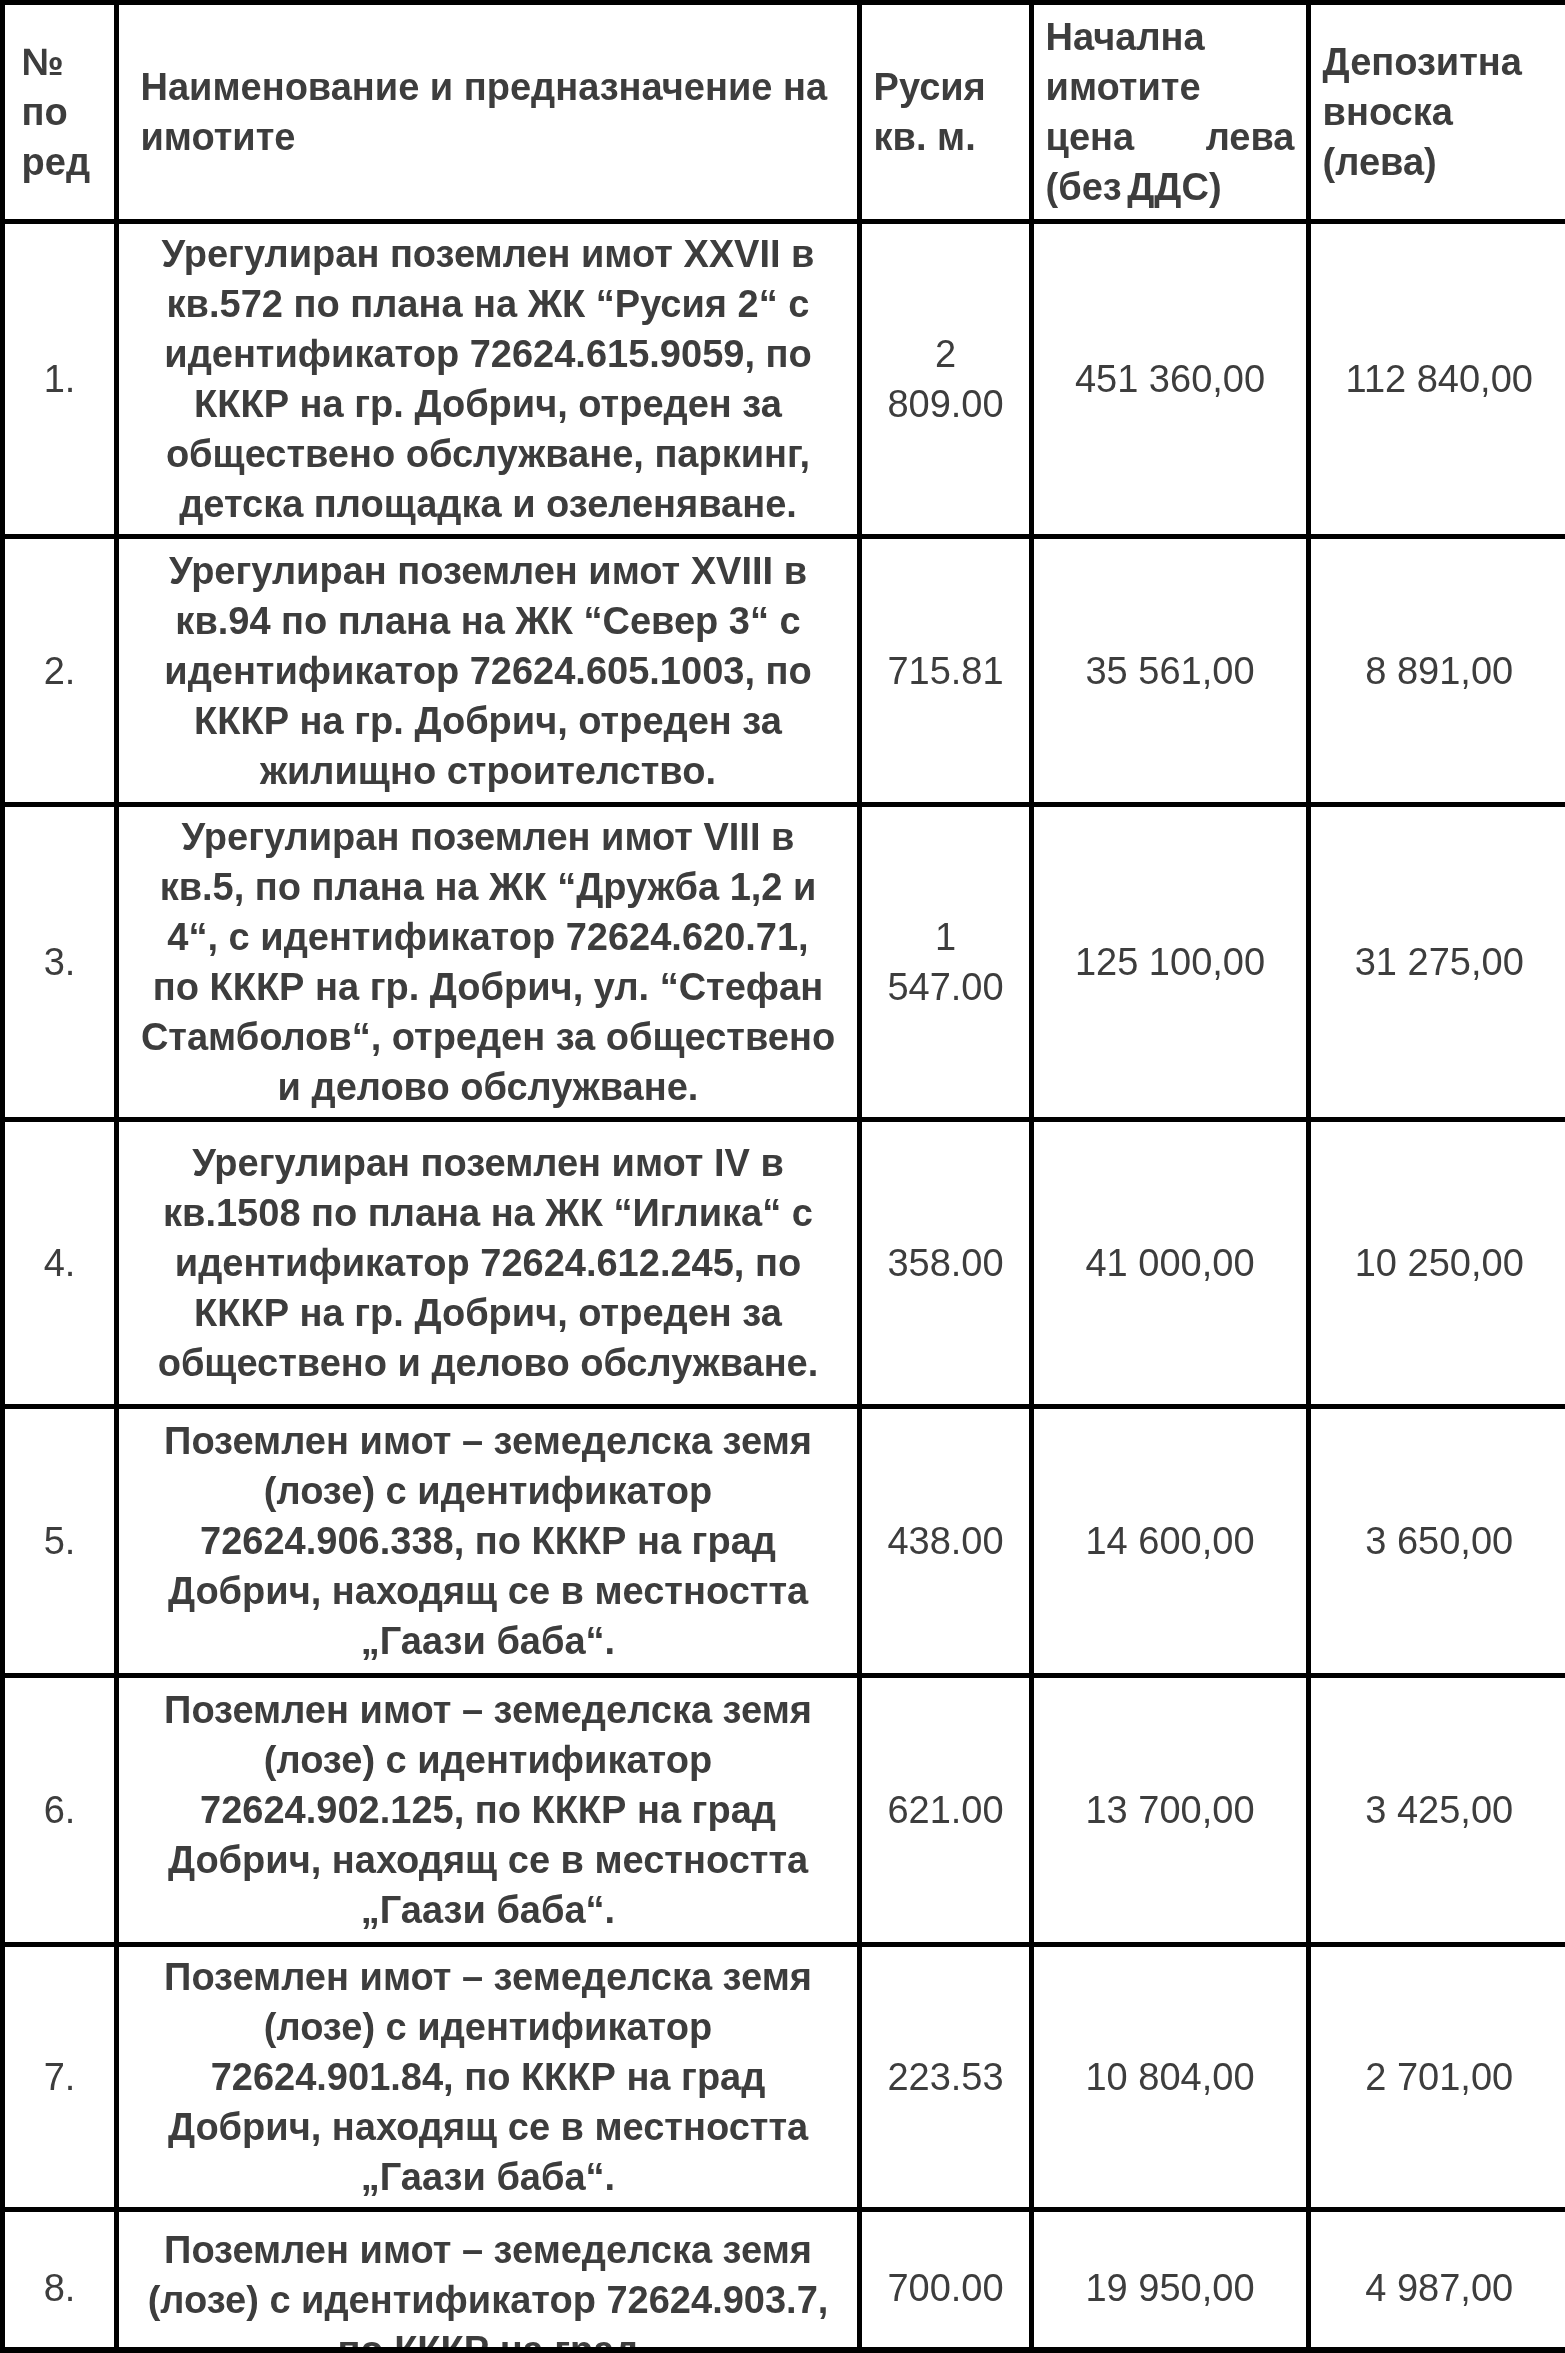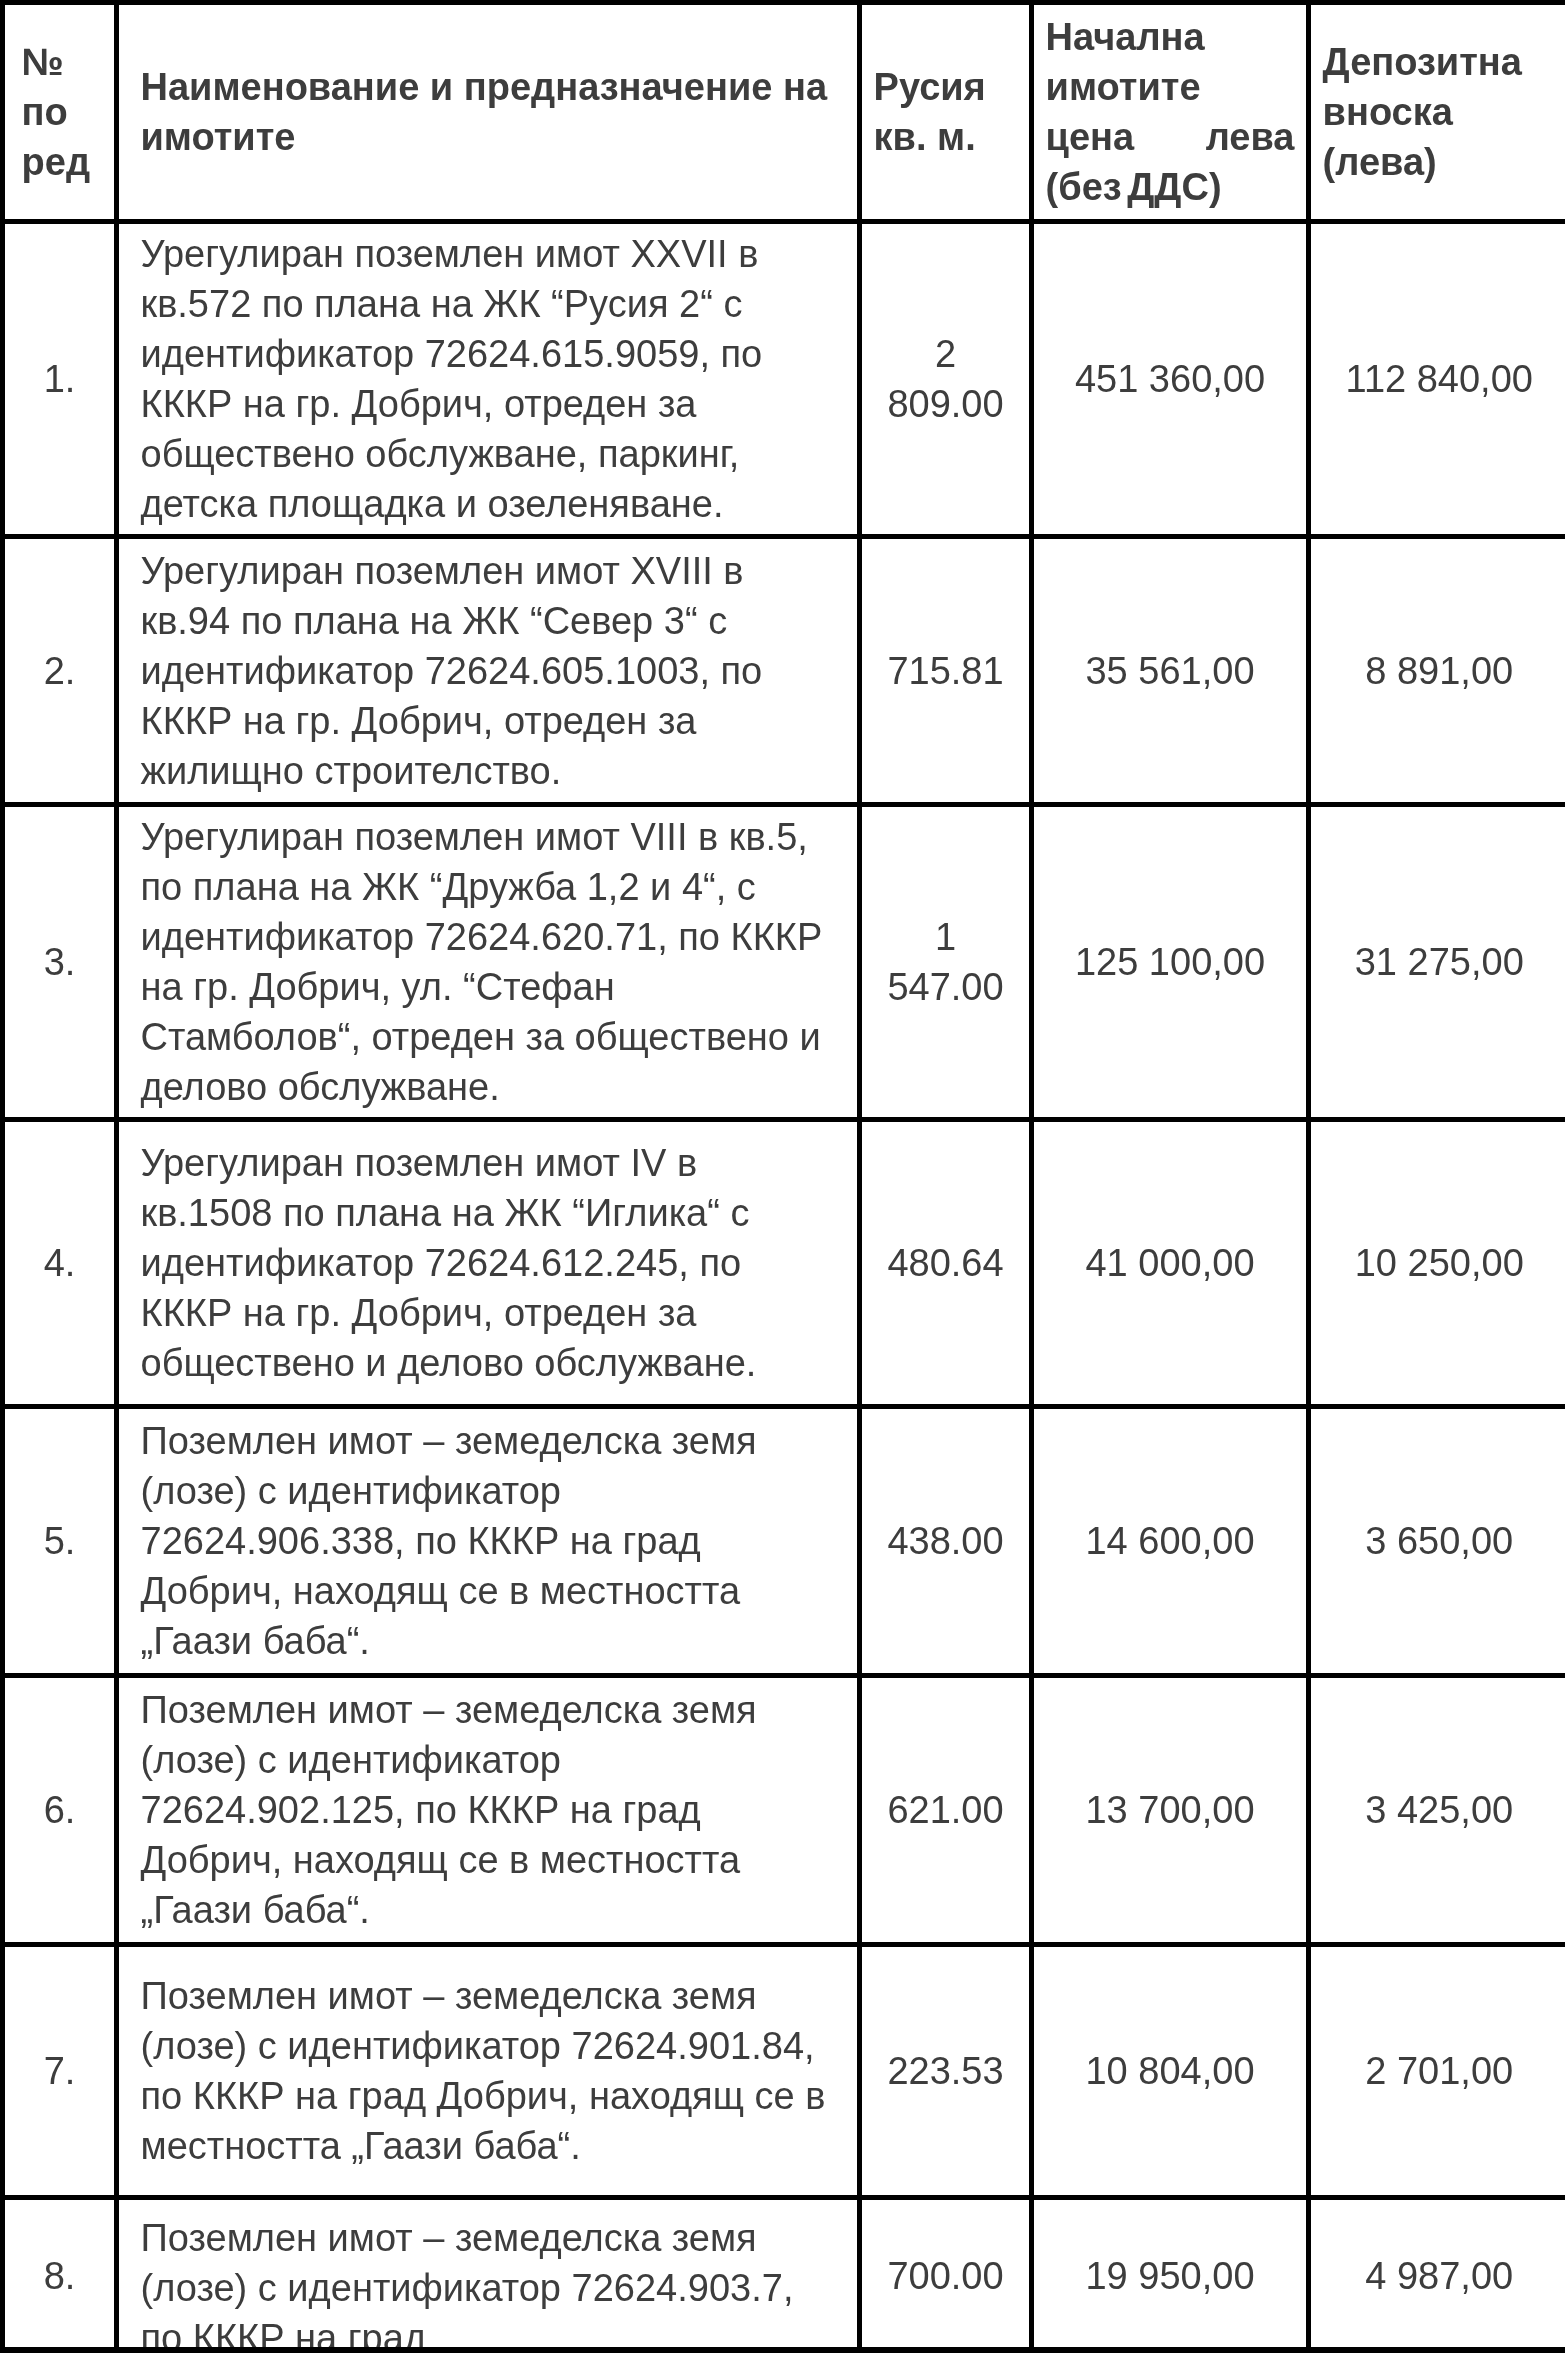--- a/index.html
+++ b/index.html
@@ -33,23 +33,24 @@
 
   th {
     font-weight: bold;
     text-align: left;
   }
   th.h-num  { padding-left: 16.6px; padding-right: 16.6px; }
   th.h-name { padding-left: 21.5px; padding-right: 21.5px; }
   th.h-price { text-align: justify; word-spacing: -5px; }
 
   td.cell-name {
-    text-align: left;
+    text-align: center;
     padding-left: 21.5px;
     padding-right: 21.5px;
+    font-weight: bold;
   }
   td.cell-num, td.cell-area, td.cell-price, td.cell-deposit {
     text-align: center;
   }
 
   tr.r-head { height: 219px; }
   tr.r1 { height: 311px; }
   tr.r2 { height: 268px; }
   tr.r3 { height: 315px; }
   tr.r4 { height: 287px; }
@@ -111,21 +112,21 @@
         <td class="c1 cell-num">3.</td>
         <td class="c2 cell-name">Урегулиран поземлен имот VIII в кв.5, по плана на ЖК “Дружба 1,2 и 4“, с идентификатор 72624.620.71, по КККР на гр. Добрич, ул. “Стефан Стамболов“, отреден за обществено и делово обслужване.</td>
         <td class="c3 cell-area">1 547.00</td>
         <td class="c4 cell-price">125 100,00</td>
         <td class="c5 cell-deposit">31 275,00</td>
       </tr>
 
       <tr class="r4">
         <td class="c1 cell-num">4.</td>
         <td class="c2 cell-name">Урегулиран поземлен имот IV в кв.1508 по плана на ЖК “Иглика“ с идентификатор 72624.612.245, по КККР на гр. Добрич, отреден за обществено и делово обслужване.</td>
-        <td class="c3 cell-area">480.64</td>
+        <td class="c3 cell-area">358.00</td>
         <td class="c4 cell-price">41 000,00</td>
         <td class="c5 cell-deposit">10 250,00</td>
       </tr>
 
       <tr class="r5">
         <td class="c1 cell-num">5.</td>
         <td class="c2 cell-name">Поземлен имот – земеделска земя (лозе) с идентификатор 72624.906.338, по КККР на град Добрич, находящ се в местността „Гаази баба“.</td>
         <td class="c3 cell-area">438.00</td>
         <td class="c4 cell-price">14 600,00</td>
         <td class="c5 cell-deposit">3 650,00</td>

